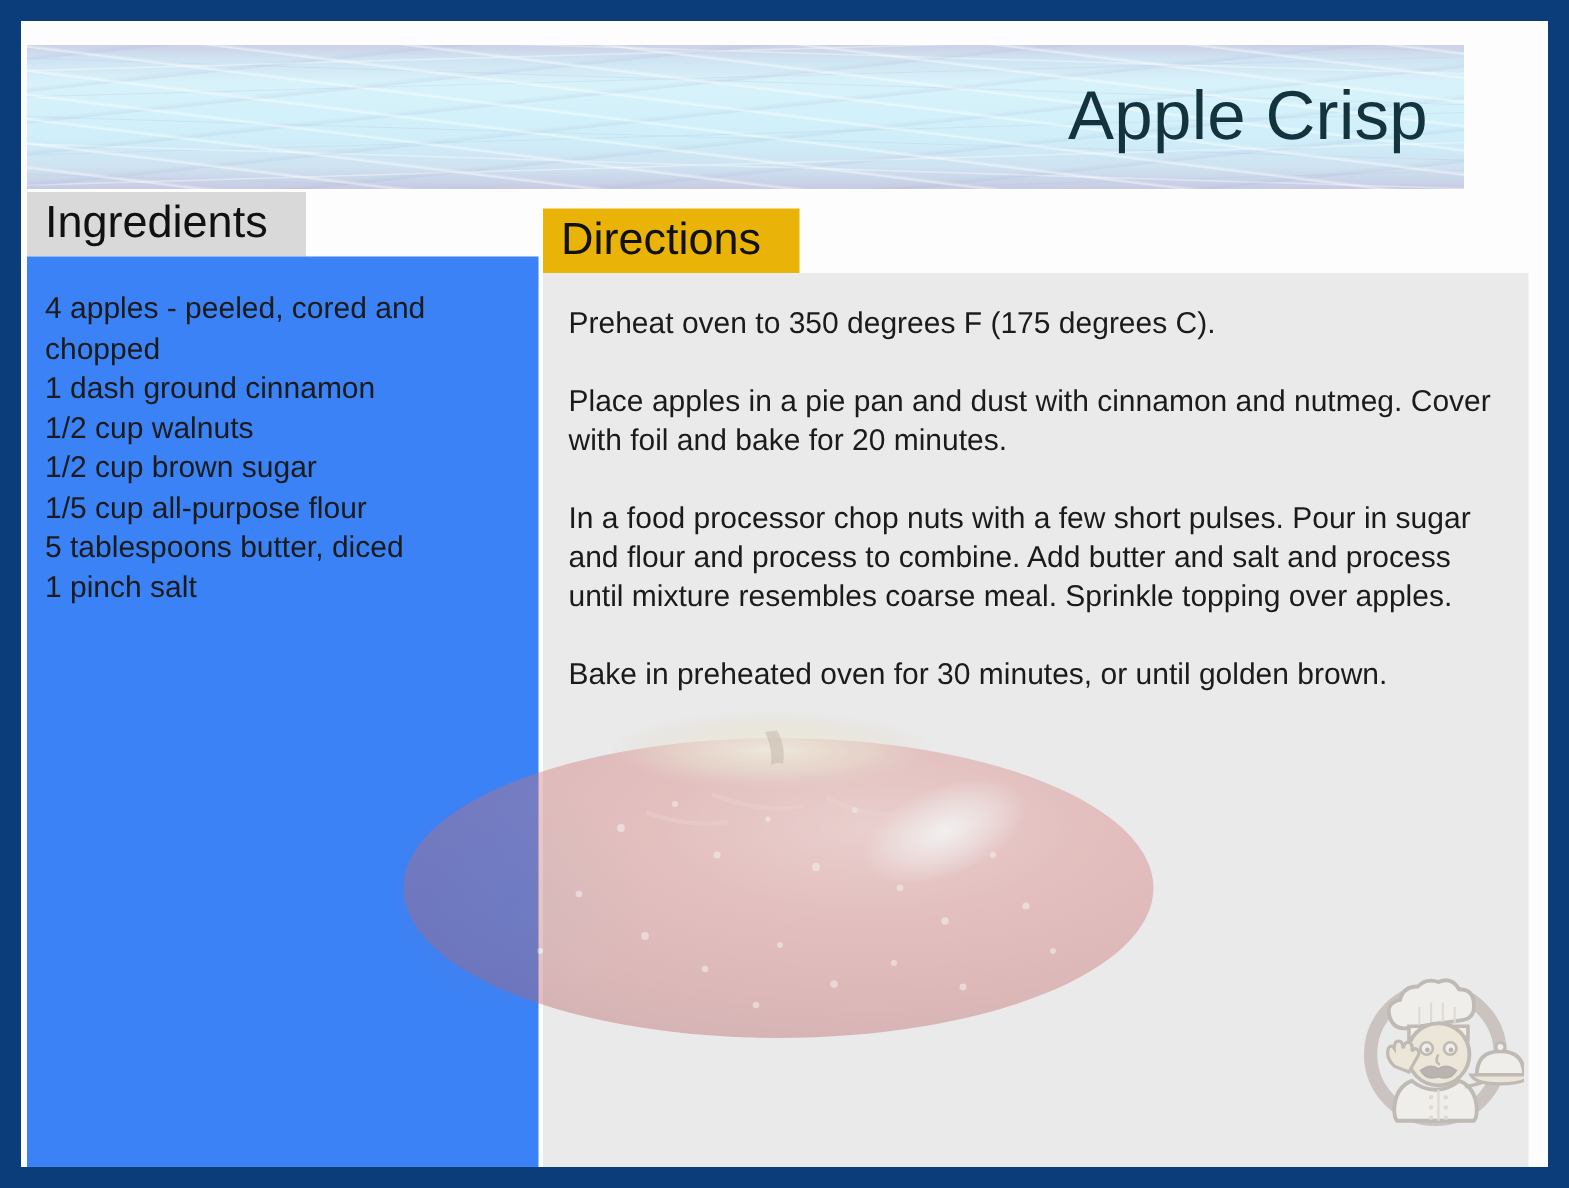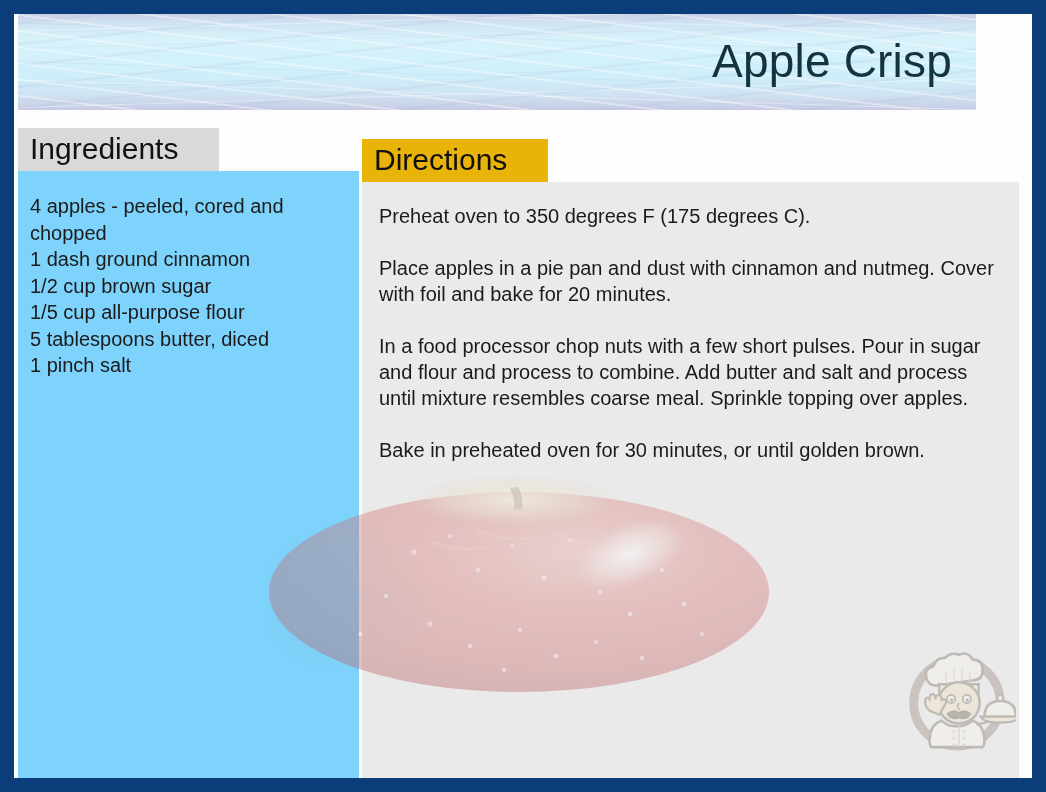--- a/index.html
+++ b/index.html
@@ -25,21 +25,21 @@
   .slide-inner {
     position: absolute;
     left: 0; top: 0; right: 0; bottom: 0;
     background: #fdfdfd;
   }
 
   
   .banner {
     position: absolute;
     left: 4px;
-    top: 0;
+    top: 16px;
     width: 958px;
     height: 96px;
     background:
       linear-gradient(180deg,
         #ccd0e6 0%,
         #cfe3f2 9%,
         #d8f2fa 26%,
         #d3f1fb 48%,
         #cfeef9 66%,
         #cfe2f1 85%,
@@ -78,21 +78,21 @@
     letter-spacing: .2px;
     white-space: nowrap;
     font-weight: 400;
   }
 
   
   .panel-head {
     position: absolute;
     font-size: 30px;
     color: #111111;
-    padding: 4px 41px 6px 12px;
+    padding: 4px 26px 6px 12px;
     box-sizing: border-box;
     white-space: nowrap;
     font-weight: 400;
   }
   .panel-body {
     position: absolute;
     box-sizing: border-box;
     overflow: hidden;
   }
 
@@ -102,21 +102,21 @@
     top: 114px;
     height: 43px;
     background: #d9d9d9;
     line-height: 34px;
   }
   #ing-body {
     left: 4px;
     top: 157px;
     width: 341px;
     height: 607px;
-    background: #7dd3fc;
+    background: #3b82f6;
     padding: 22px 14px 0 12px;
   }
 
   
   #dir-head {
     left: 348px;
     top: 125px;
     height: 43px;
     background: #eab308;
     line-height: 34px;
@@ -197,20 +197,21 @@
       </svg>
       <div class="banner-tex2"></div>
       <div class="banner-title">Apple Crisp</div>
     </div>
 
     <div class="panel-head" id="ing-head">Ingredients</div>
 
     <div class="panel-body" id="ing-body">
       <div class="ing-line wrap">4 apples - peeled, cored and chopped</div>
       <div class="ing-line">1 dash ground cinnamon</div>
+      <div class="ing-line">1/2 cup walnuts</div>
       <div class="ing-line">1/2 cup brown sugar</div>
       <div class="ing-line">1/5 cup all-purpose flour</div>
       <div class="ing-line">5 tablespoons butter, diced</div>
       <div class="ing-line">1 pinch salt</div>
     </div>
 
     <div class="panel-head" id="dir-head">Directions</div>
 
     <div class="panel-body" id="dir-body">
       <p class="dir-para">Preheat oven to 350 degrees F (175 degrees C).</p>

